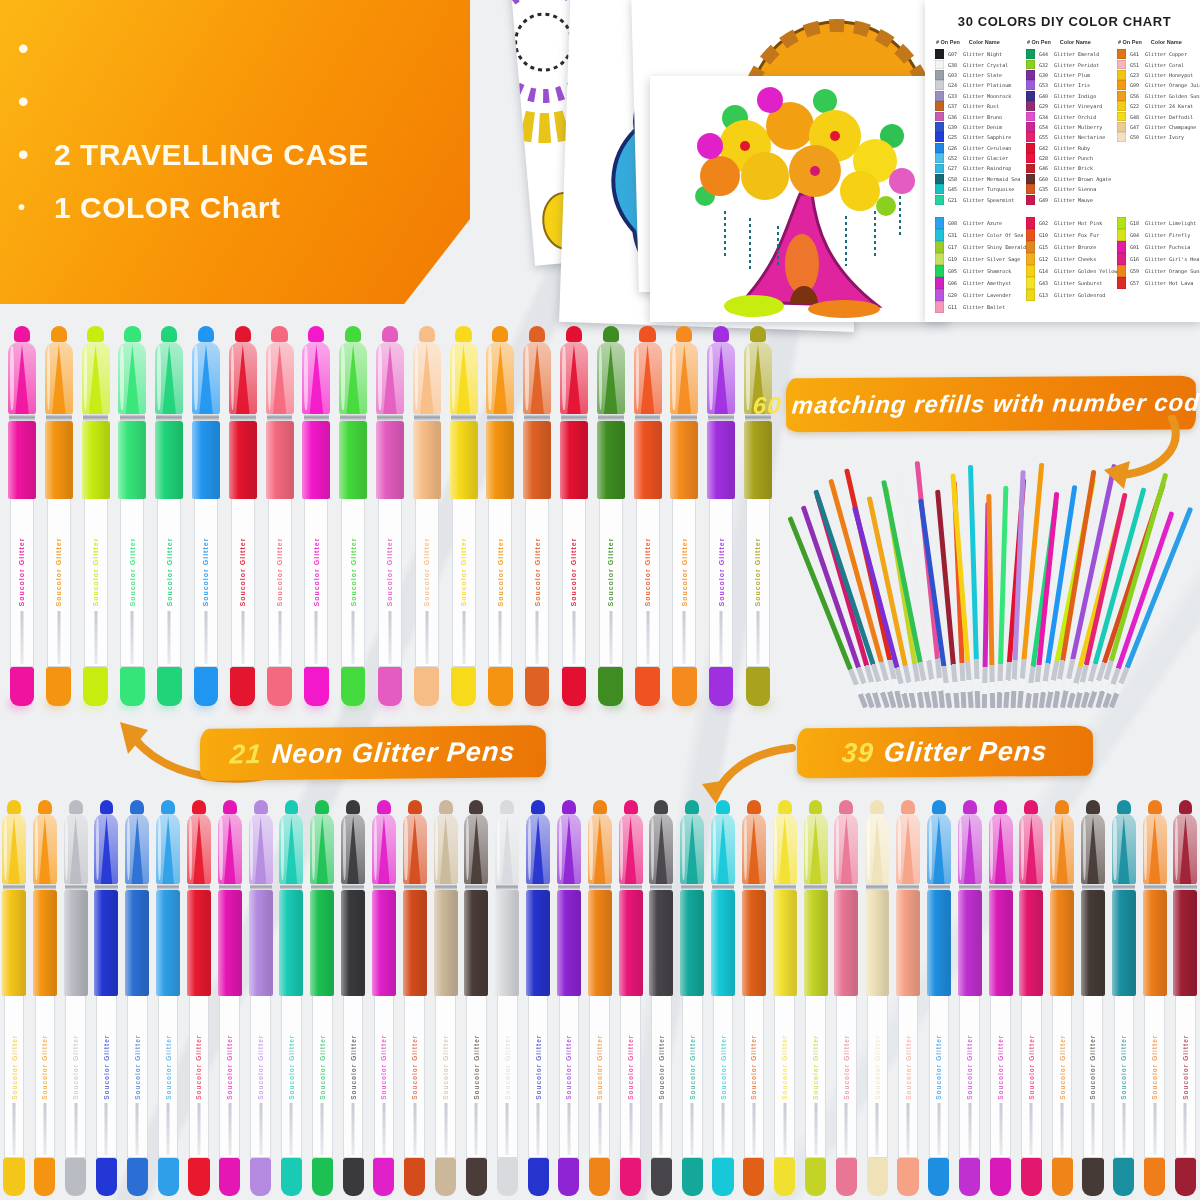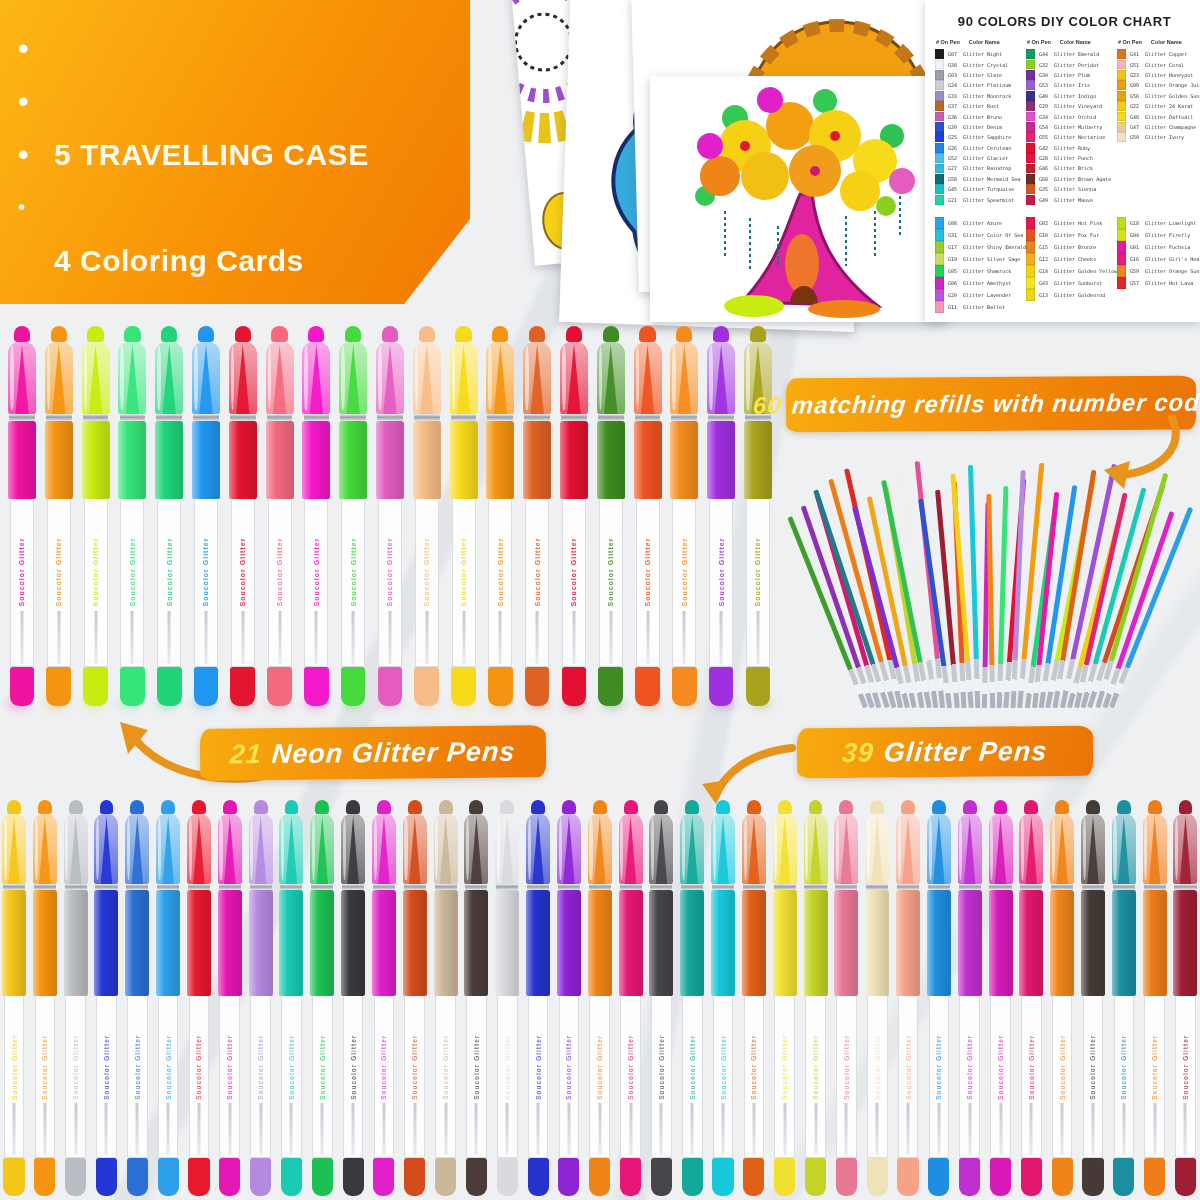--- a/index.html
+++ b/index.html
@@ -101,28 +101,25 @@
 <div class="callout">
   <ul>
     <li>
         <span class="bullet">•</span>
       </li>
     <li>
         <span class="bullet">•</span>
       </li>
     <li>
         <span class="bullet">•</span>
-        <span>5 TRAVELLING CASE</span>
+        <span>2 TRAVELLING CASE</span>
       </li>
     <li>
         <span class="bullet">•</span>
-      </li>
-    <li>
-        <span class="bullet"></span>
-        <span>4 Coloring Cards</span>
+        <span>1 COLOR Chart</span>
       </li>
   </ul>
 </div>
 
 <div class="card" id="card1">
   <svg viewBox="0 0 235 290">
     <circle cx="28" cy="68" r="86" fill="none" stroke="#e8c318" stroke-width="30" stroke-dasharray="11 6"></circle>
     <circle cx="28" cy="68" r="54" fill="none" stroke="#9a4fd0" stroke-width="14" stroke-dasharray="6 8"></circle>
     <circle cx="28" cy="68" r="28" fill="none" stroke="#2a2a2a" stroke-width="3" stroke-dasharray="4 4"></circle>
     <ellipse cx="34" cy="248" rx="22" ry="28" fill="#f5d014" stroke="#8a6a10" stroke-width="2"></ellipse>
@@ -184,21 +181,21 @@
         <path d="M100,142 v52"></path>
         <path d="M128,150 v40"></path>
       <path d="M196,140 v50"></path>
         <path d="M225,135 v45"></path>
         <path d="M250,120 v40"></path>
     </g>
   </svg>
 </div>
 
 <div class="chart-card">
-  <div class="chart-title">90 COLORS DIY COLOR CHART</div>
+  <div class="chart-title">30 COLORS DIY COLOR CHART</div>
   <div class="cc-cols">
       <div class="cc-col">
         <div class="cc-head">
           <span># On Pen</span>
           <span>Color Name</span>
         </div>
         <div class="cc-top">
           <div class="cc-row">
             <span class="cc-sw" style="background: rgb(30, 30, 34);"></span>
             <span class="cc-code">G07</span>

